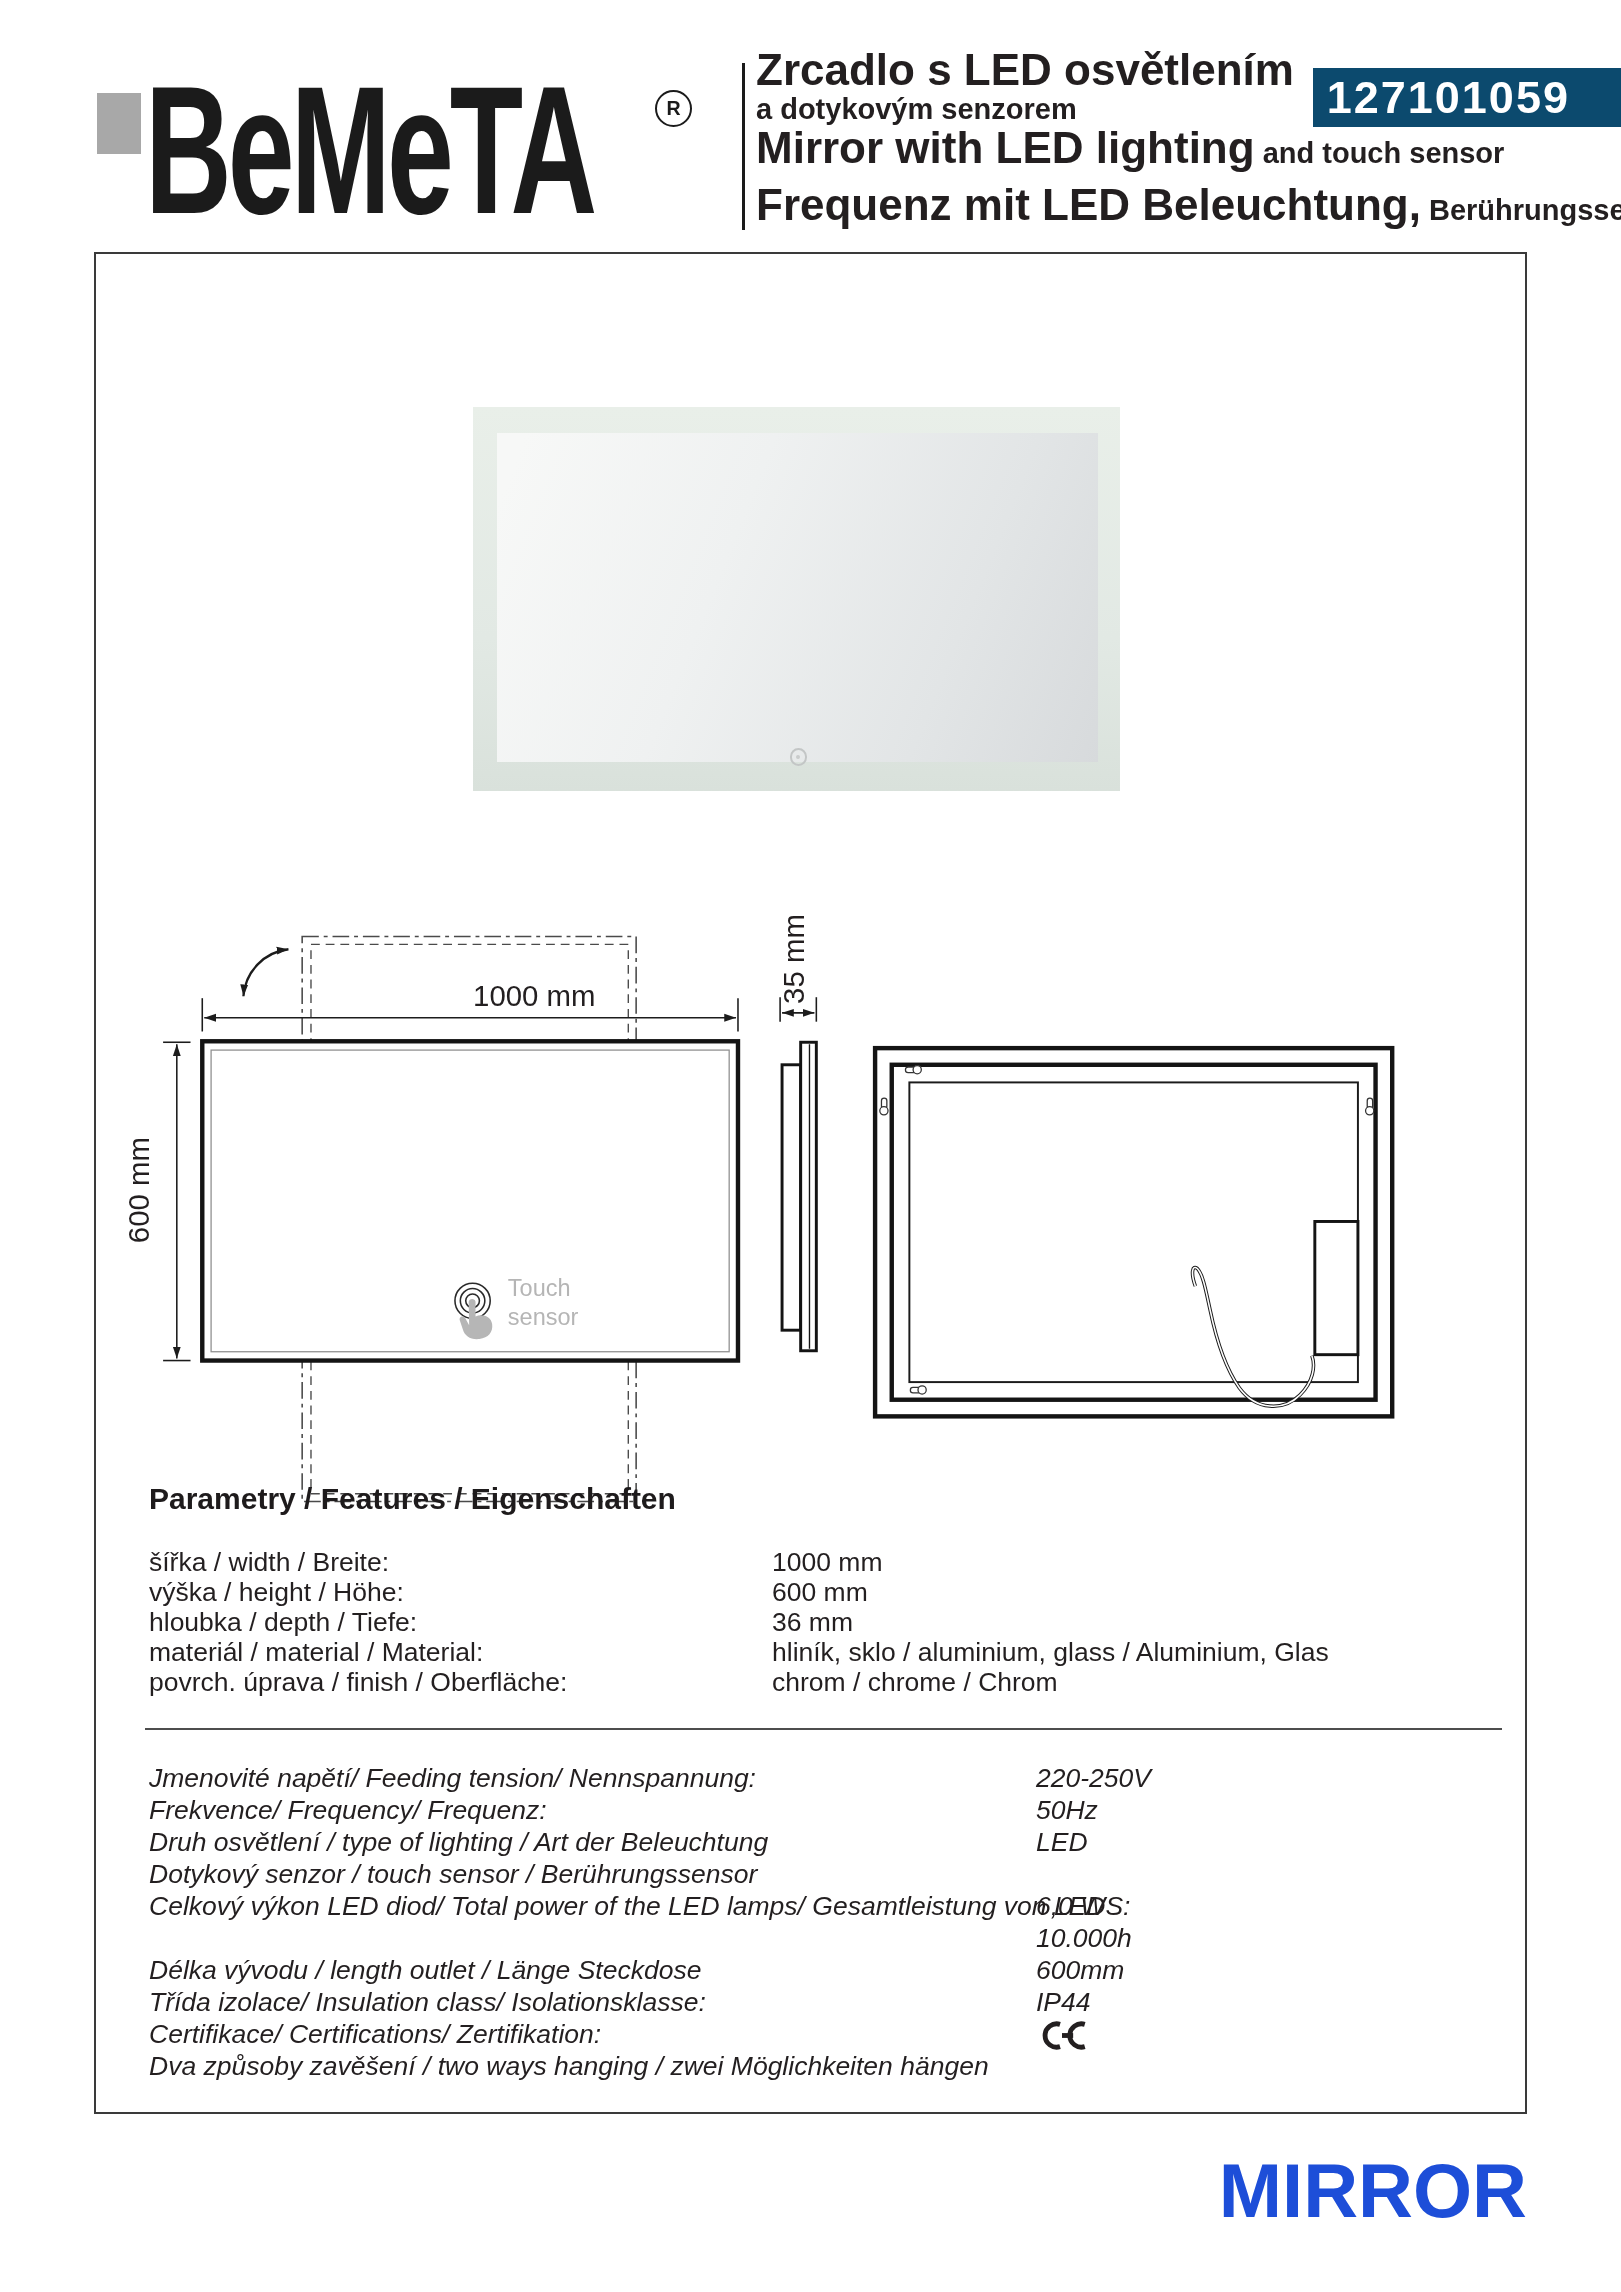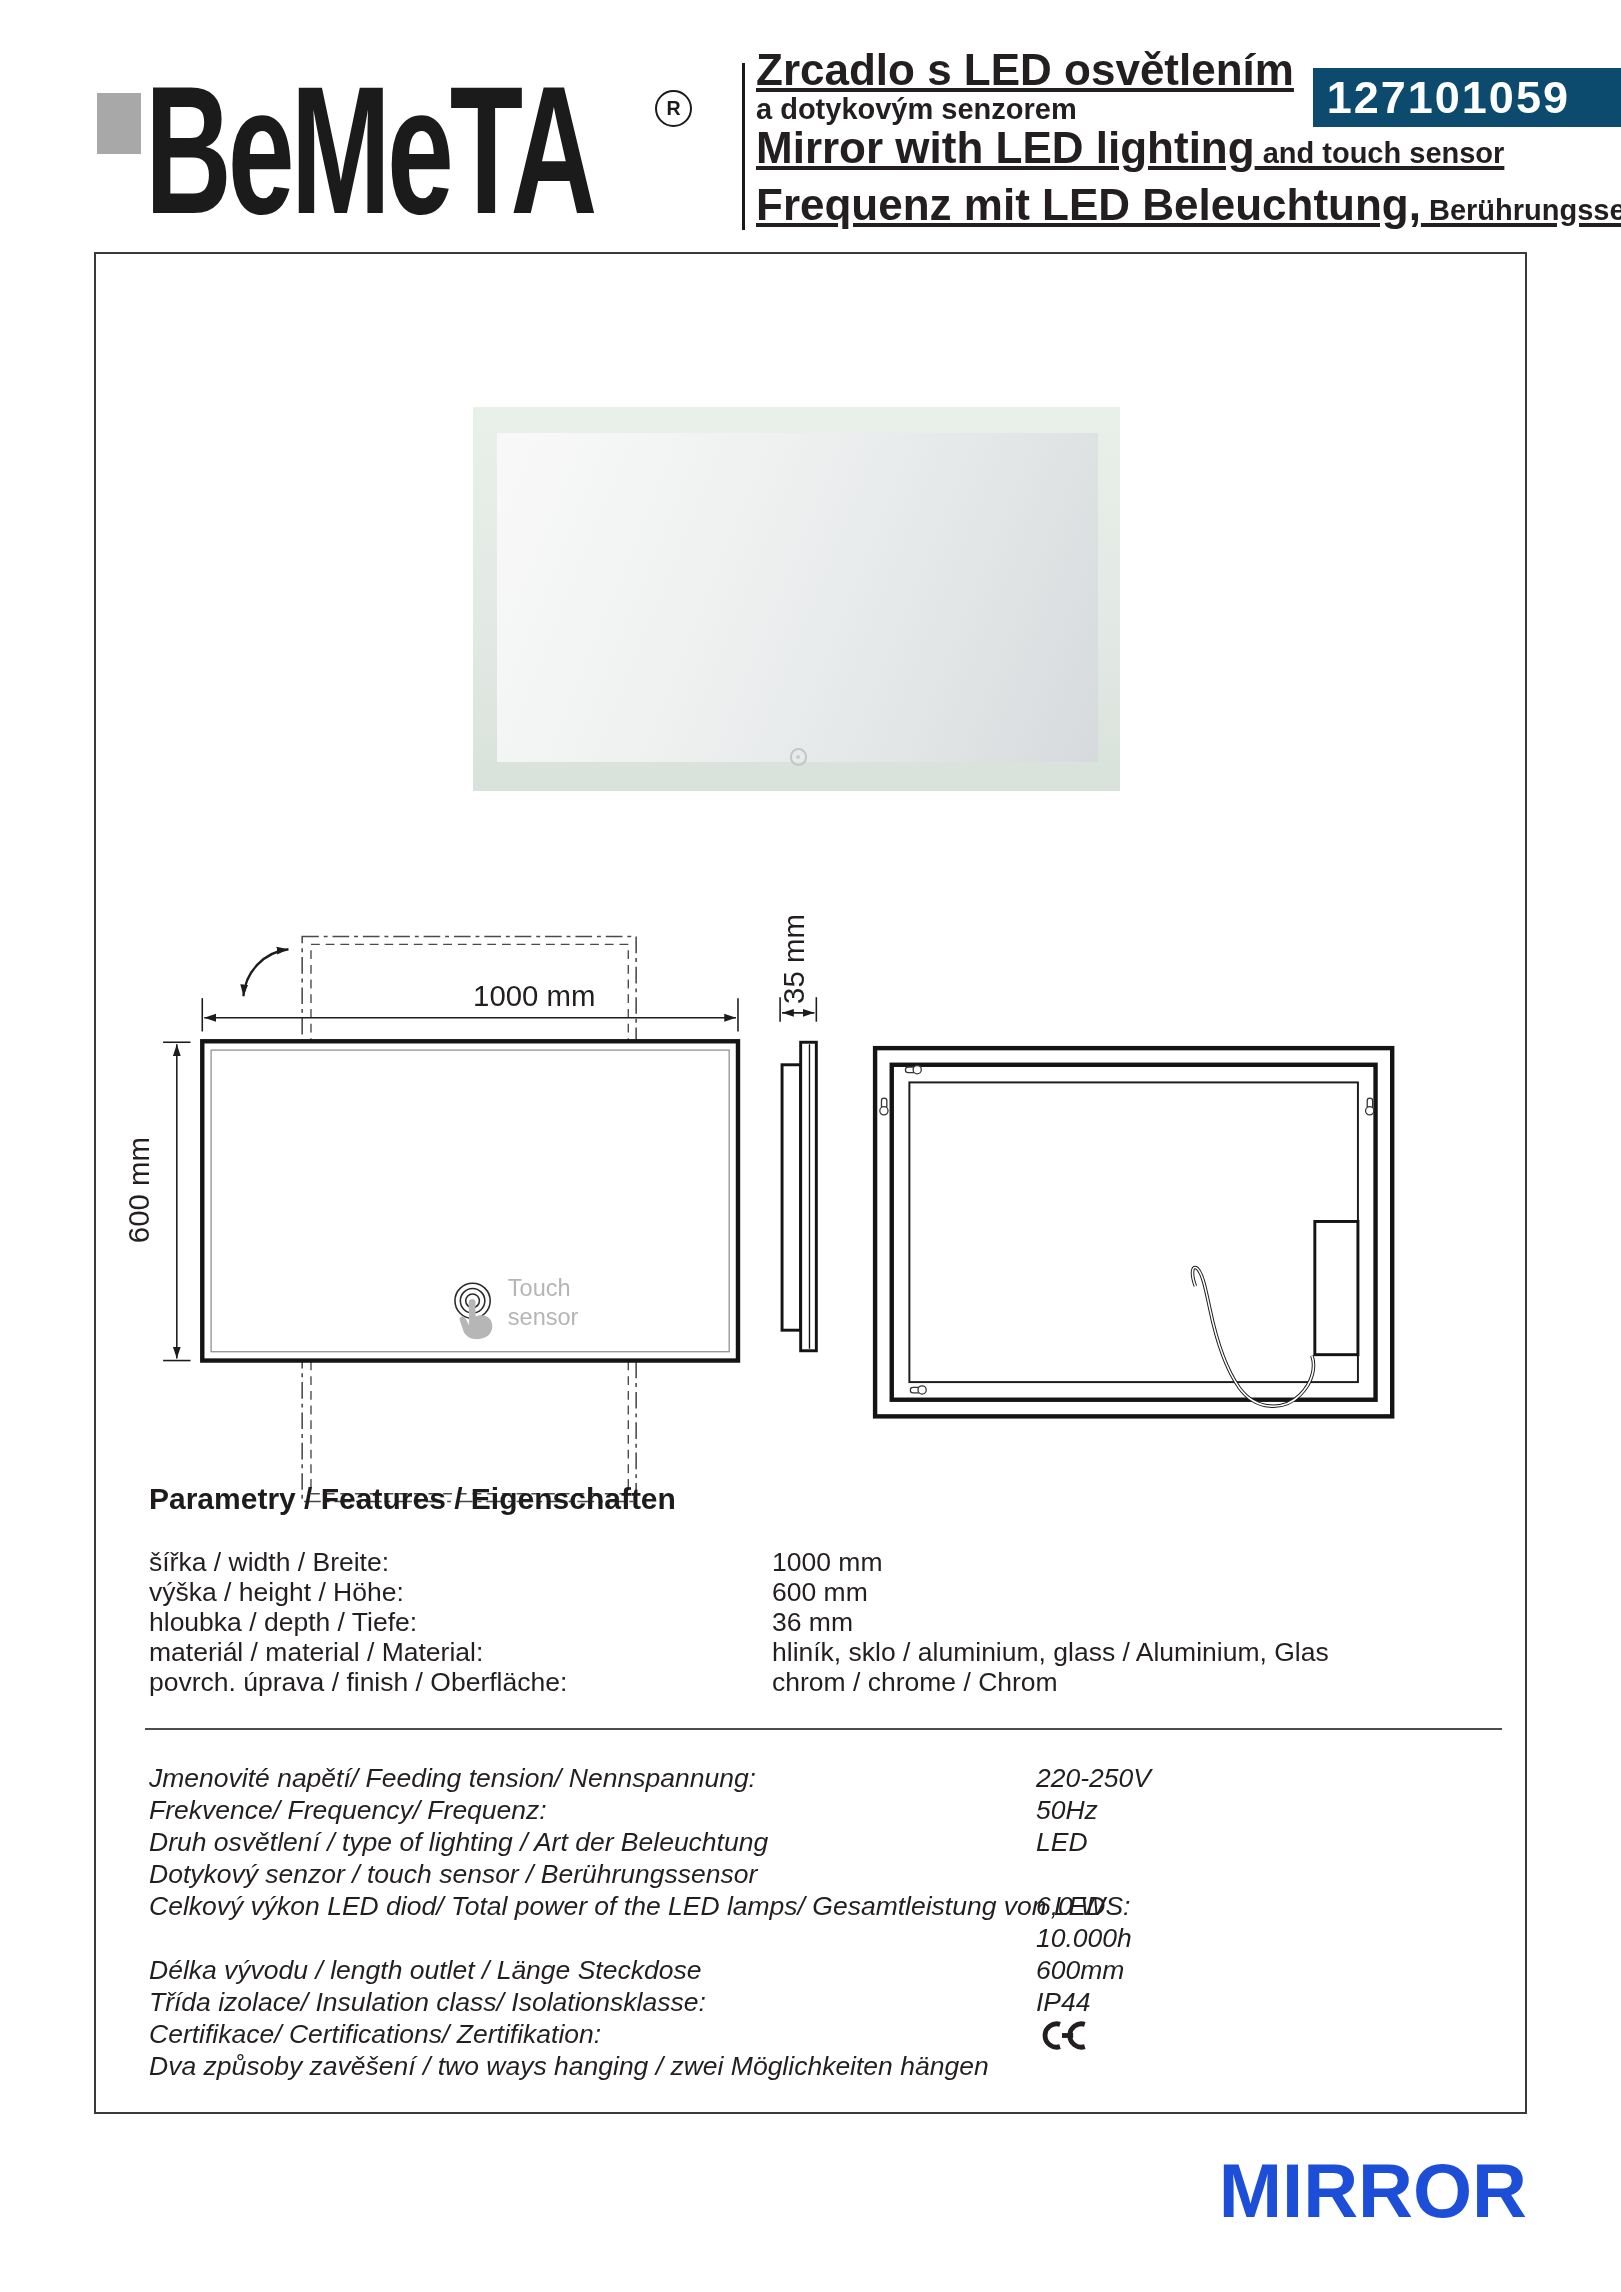--- a/index.html
+++ b/index.html
@@ -13,21 +13,21 @@
   .brand{
     left:145px;top:73px;font-size:182px;line-height:155px;font-weight:bold;
     letter-spacing:-5.9px;transform:scaleX(0.66);transform-origin:left top;color:#1b1b1b;
   }
   .reg-circle{
     left:655px;top:90px;width:33px;height:33px;border:2.9px solid #1b1b1b;border-radius:50%;
     display:flex;align-items:center;justify-content:center;font-size:19.6px;font-weight:bold;color:#1b1b1b;
   }
   .hdr-divider{left:742px;top:63px;width:2.9px;height:167px;background:#1a1a1a;}
   .titles{left:756px;top:47px;width:549px;color:#231f20;}
-  .t-big{font-size:44px;font-weight:bold;line-height:46px;white-space:nowrap;text-decoration:underline;}
+  .t-big{font-size:44px;font-weight:bold;line-height:46px;white-space:nowrap;}
   .t-small{font-size:29px;font-weight:bold;line-height:32px;white-space:nowrap;}
   .t-inline-small{font-size:29px;font-weight:bold;}
   .code-box{
     left:1313px;top:68px;width:345px;height:59px;background:#0c4a6e;color:#ffffff;
     display:flex;align-items:center;padding-left:13.7px;box-sizing:border-box;
     font-size:45px;font-weight:bold;letter-spacing:2px;
   }
   
   .content-border{left:94px;top:252px;width:1433px;height:1862px;border:2px solid #3a3a3a;box-sizing:border-box;}
   

